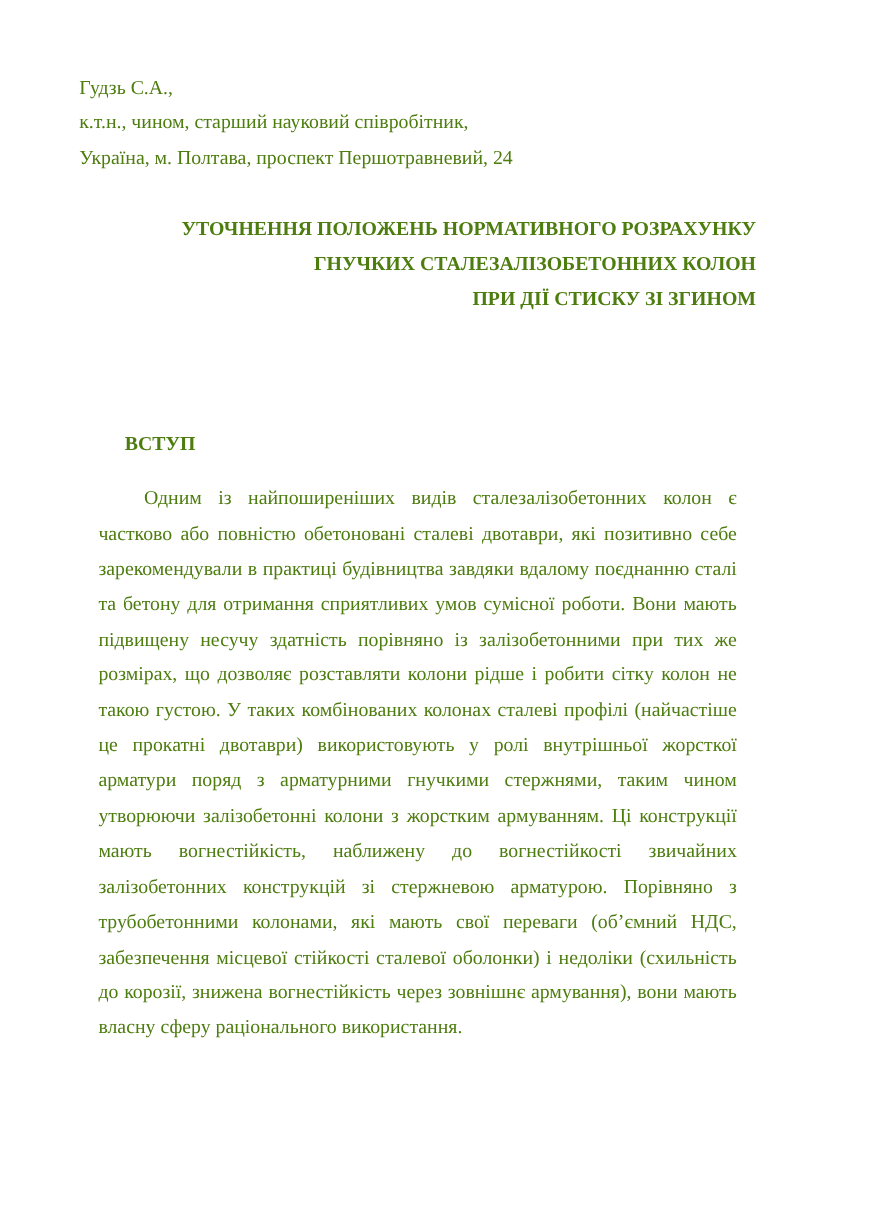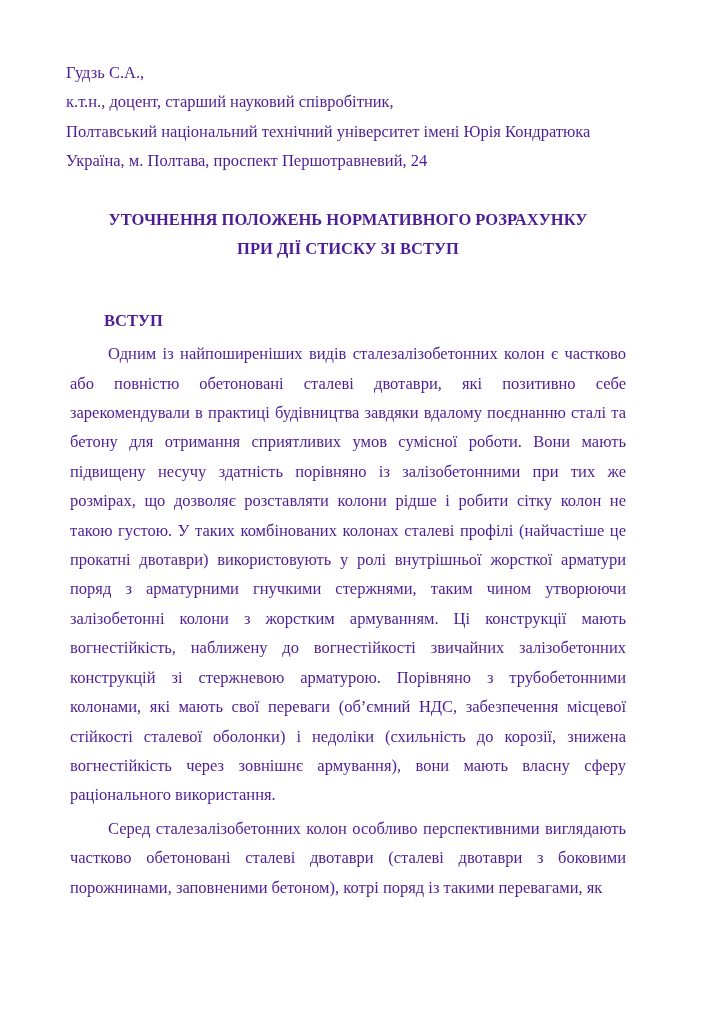--- a/index.html
+++ b/index.html
@@ -6,70 +6,69 @@
     margin: 0;
     padding: 0;
     background: #ffffff;
   }
   .page {
     position: relative;
     width: 724px;
     height: 1024px;
     box-sizing: border-box;
     background: #ffffff;
-    color: #4c1d95;
+    color: #4d7c0f;
     font-family: "Liberation Serif", "DejaVu Serif", serif;
     font-size: 16.5px;
     line-height: 29.4px;
     padding: 58px 94px 0 66px;
     overflow: hidden;
   }
   .authors-block {
     text-align: left;
   }
   .author-line {
     white-space: nowrap;
   }
   .title-block {
     margin-top: 29.4px;
-    text-align: center;
+    text-align: right;
     font-weight: bold;
   }
   .section-heading {
-    margin-top: 42px;
+    margin-top: 91px;
     padding-left: 38px;
     font-weight: bold;
   }
   .body-block {
     margin-top: 0;
   }
   .body-paragraph {
-    margin: 4px;
+    margin: 16px;
     text-align: justify;
     text-indent: 38px;
     text-justify: inter-word;
   }
 </style>
 </head>
 <body>
 
 <div class="page">
 
   <div class="authors-block">
     <div class="author-line">Гудзь С.А.,</div>
-    <div class="author-line">к.т.н., доцент, старший науковий співробітник,</div>
-    <div class="author-line">Полтавський національний технічний університет імені Юрія Кондратюка</div>
+    <div class="author-line">к.т.н., чином, старший науковий співробітник,</div>
     <div class="author-line">Україна, м. Полтава, проспект Першотравневий, 24</div>
   </div>
 
   <div class="title-block">
     <div class="title-line">УТОЧНЕННЯ ПОЛОЖЕНЬ НОРМАТИВНОГО РОЗРАХУНКУ</div>
-    <div class="title-line">ПРИ ДІЇ СТИСКУ ЗІ ВСТУП</div>
+    <div class="title-line">ГНУЧКИХ СТАЛЕЗАЛІЗОБЕТОННИХ КОЛОН</div>
+    <div class="title-line">ПРИ ДІЇ СТИСКУ ЗІ ЗГИНОМ</div>
   </div>
 
   <div class="section-heading">ВСТУП</div>
 
   <div class="body-block">
     <p class="body-paragraph">Одним із найпоширеніших видів сталезалізобетонних колон є частково або повністю обетоновані сталеві двотаври, які позитивно себе зарекомендували в практиці будівництва завдяки вдалому поєднанню сталі та бетону для отримання сприятливих умов сумісної роботи. Вони мають підвищену несучу здатність порівняно із залізобетонними при тих же розмірах, що дозволяє розставляти колони рідше і робити сітку колон не такою густою. У таких комбінованих колонах сталеві профілі (найчастіше це прокатні двотаври) використовують у ролі внутрішньої жорсткої арматури поряд з арматурними гнучкими стержнями, таким чином утворюючи залізобетонні колони з жорстким армуванням. Ці конструкції мають вогнестійкість, наближену до вогнестійкості звичайних залізобетонних конструкцій зі стержневою арматурою. Порівняно з трубобетонними колонами, які мають свої переваги (об’ємний НДС, забезпечення місцевої стійкості сталевої оболонки) і недоліки (схильність до корозії, знижена вогнестійкість через зовнішнє армування), вони мають власну сферу раціонального використання.</p>
-    <p class="body-paragraph">Серед сталезалізобетонних колон особливо перспективними виглядають частково обетоновані сталеві двотаври (сталеві двотаври з боковими порожнинами, заповненими бетоном), котрі поряд із такими перевагами, як</p>
   </div>
 
 </div>
 
 </body></html>

